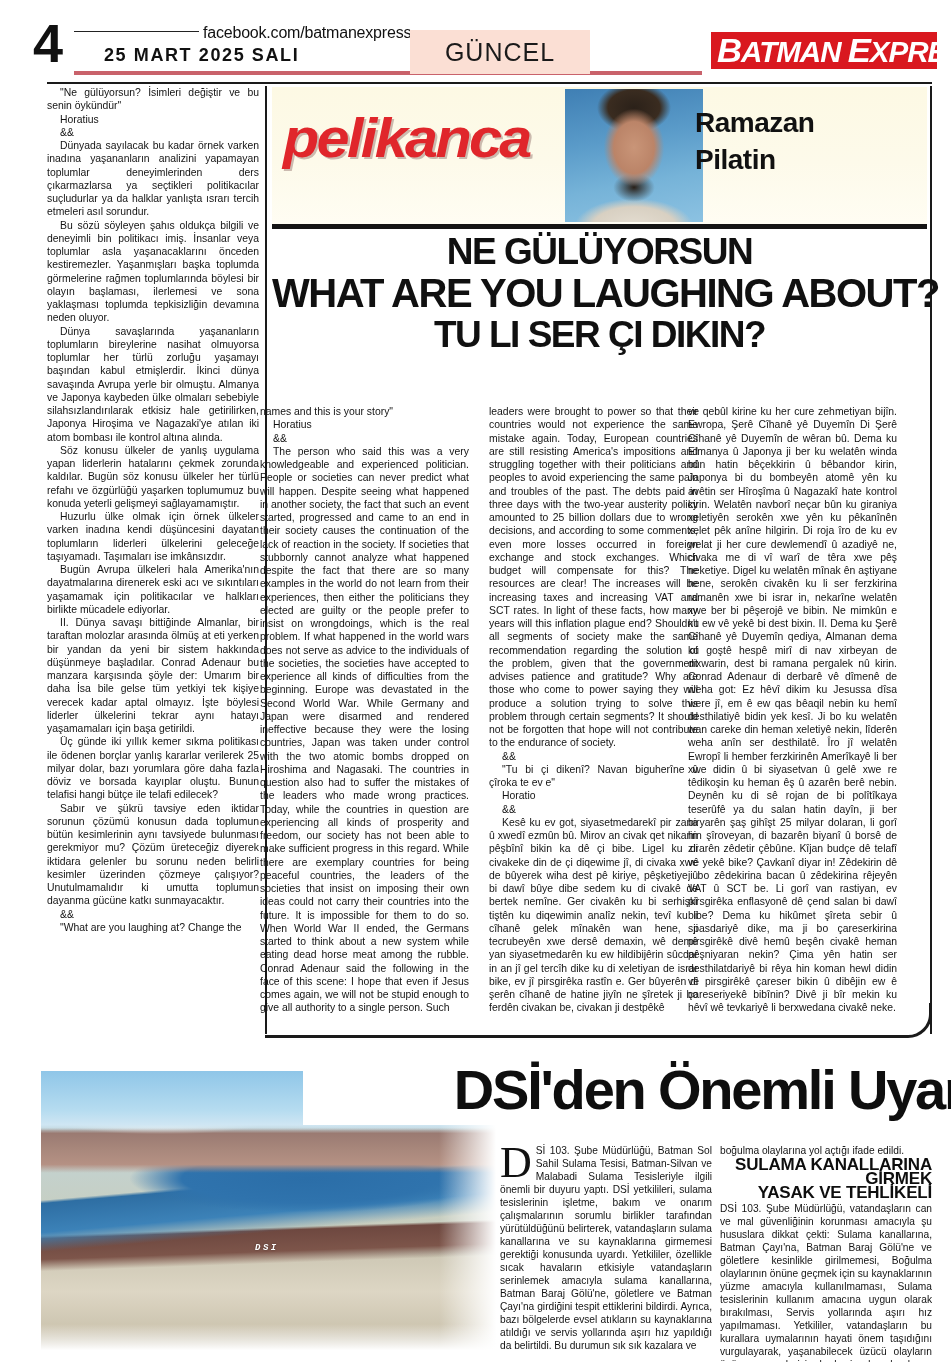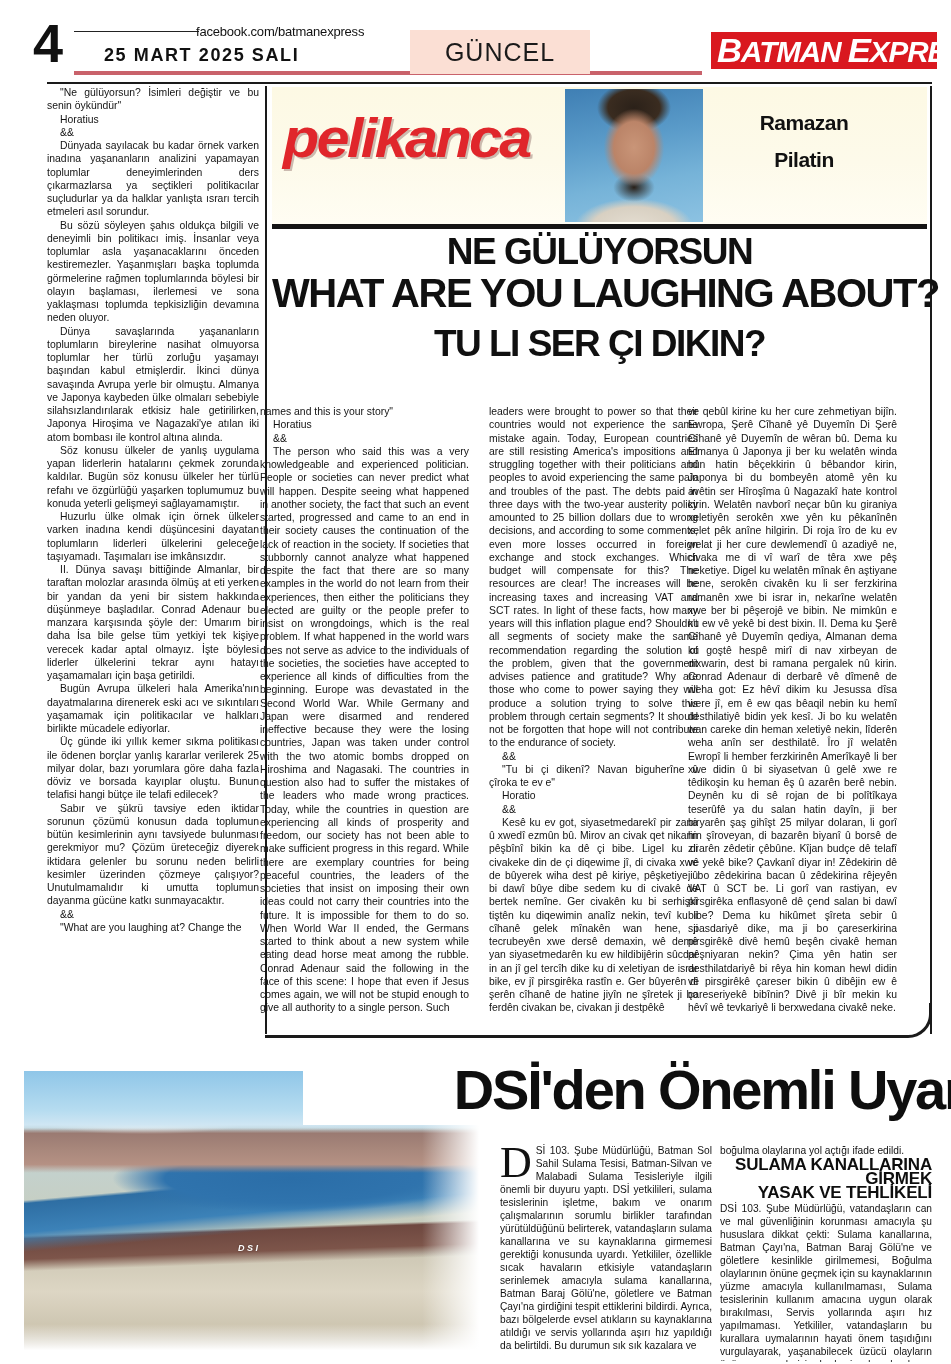--- a/index.html
+++ b/index.html
@@ -33,22 +33,22 @@
     letter-spacing: -2px;
   }
   .fb-rule {
     position: absolute;
     left: 74px; top: 31px;
     width: 125px; height: 0;
     border-top: 1.5px solid #222;
   }
   .fb-url {
     position: absolute;
-    left: 196px; top: 24px;
-    font-size: 13px;
+    left: 203px; top: 24px;
+    font-size: 16px;
     letter-spacing: -0.2px;
     color: #111;
     white-space: nowrap;
   }
   .issue-date {
     position: absolute;
     left: 104px; top: 45px;
     font-size: 18px;
     font-weight: bold;
     letter-spacing: 1.6px;
@@ -156,22 +156,22 @@
       radial-gradient(ellipse 50px 34px at 50% 14%, #2b2119 0%, #3a2c20 52%, rgba(58,44,32,0) 74%),
       radial-gradient(ellipse 26px 18px at 50% 74%, #2a2018 0%, rgba(42,32,24,0) 80%),
       radial-gradient(ellipse 70px 34px at 50% 104%, #e5ded2 0%, #d8d0c2 60%, rgba(216,208,194,0) 85%),
       linear-gradient(170deg, #3f7fb4 0%, #5a9bc9 38%, #76b3d8 68%, #8cc2e2 100%);
     overflow: hidden;
   }
   .byline {
     position: absolute;
     right: 14px; top: 17px;
     width: 218px;
-    text-align: center;
-    font-size: 21px;
+    text-align: left;
+    font-size: 28px;
     font-weight: bold;
     line-height: 37px;
     color: #111;
     letter-spacing: -0.5px;
   }
   #banner-underline {
     position: absolute;
     left: 272px; top: 142px;
     width: 655px; height: 5px;
     background: #141414;
@@ -186,21 +186,21 @@
     color: #101010;
   }
   .hl {
     font-weight: bold;
     letter-spacing: -1.5px;
     line-height: 0.98;
     transform: scaleX(1.0);
     white-space: nowrap;
   }
   .hl-1 { font-size: 37px; margin-bottom: 4px; }
-  .hl-2 { font-size: 40px; margin-bottom: 13px; }
+  .hl-2 { font-size: 40px; margin-bottom: 4px; }
   .hl-3 { font-size: 37px; }
 
   
   .col-3, .col-4, .col-5 {
     position: absolute;
     top: 323px;
     width: 209px;
     height: 629px;
     overflow: hidden;
     font-size: 10.4px;
@@ -240,37 +240,38 @@
   }
 
   
   #dsi {
     position: absolute;
     left: 0; top: 1063px;
     width: 951px; height: 301px;
   }
   #dsi-photo {
     position: absolute;
-    left: 24px; top: 8px;
+    left: 41px; top: 8px;
     width: 460px; height: 283px;
     background:
       linear-gradient(180deg, #8fc6e8 0%, #b6dcf0 14%, #cfe6f3 19%, rgba(207,230,243,0) 21%),
       radial-gradient(ellipse 160px 22px at 26% 17%, #ffffff 0%, rgba(255,255,255,0) 70%),
       radial-gradient(ellipse 120px 16px at 62% 16%, #ffffff 0%, rgba(255,255,255,0) 70%),
       linear-gradient(180deg, rgba(0,0,0,0) 20%, #9a7a72 22%, #a9887c 28%, #b59184 33%, rgba(181,145,132,0) 36%),
       radial-gradient(ellipse 210px 40px at 58% 38%, #2b6ea8 0%, #2f73ad 60%, rgba(47,115,173,0) 85%),
       linear-gradient(175deg, rgba(0,0,0,0) 40%, #2e6ea3 41%, #3c82b8 50%, rgba(60,130,184,0) 56%),
       linear-gradient(178deg, rgba(0,0,0,0) 55%, #6e4840 56%, #7d554a 63%, rgba(125,85,74,0) 67%),
       linear-gradient(180deg, rgba(0,0,0,0) 64%, #cfc9b6 66%, #ddd6c4 78%, #cbc3ae 92%, #bdb6a2 100%),
       radial-gradient(ellipse 42px 60px at 22% 86%, #3f6f44 0%, rgba(63,111,68,0) 72%),
       radial-gradient(ellipse 50px 20px at 44% 92%, #1d3f66 0%, rgba(29,63,102,0) 75%),
       radial-gradient(ellipse 30px 14px at 62% 82%, #1c8b9a 0%, rgba(28,139,154,0) 78%),
       radial-gradient(ellipse 60px 26px at 84% 72%, #6e8a4b 0%, rgba(110,138,75,0) 78%),
       linear-gradient(180deg, #bcd9ea 0%, #c8cdbd 55%, #cdc6b2 100%);
     overflow: hidden;
+    font-family: Liberation Mono, monospace;
   }
   #dsi-photo .dam-label {
     position: absolute;
     left: 214px; top: 172px;
     font-size: 9px;
     font-weight: bold;
     letter-spacing: 2.5px;
     color: #ffffff;
     font-style: italic;
     text-shadow: 0 0 2px rgba(0,0,0,0.4);
@@ -367,22 +368,22 @@
 
   <div class="col-turkish">
     <p class="ind">"Ne gülüyorsun? İsimleri değiştir ve bu senin öykündür"</p>
     <p class="ind">Horatius</p>
     <p class="ind">&amp;&amp;</p>
     <p class="ind">Dünyada sayılacak bu kadar örnek varken inadına yaşananların analizini yapamayan toplumlar deneyimlerinden ders çıkarmazlarsa ya seçtikleri politikacılar suçludurlar ya da halklar yanlışta ısrarı tercih etmeleri asıl sorundur.</p>
     <p class="ind">Bu sözü söyleyen şahıs oldukça bilgili ve deneyimli bin politikacı imiş. İnsanlar veya toplumlar asla yaşanacaklarını önceden kestiremezler. Yaşanmışları başka toplumda görmelerine rağmen toplumlarında böylesi bir olayın başlaması, ilerlemesi ve sona yaklaşması toplumda tepkisizliğin devamına neden oluyor.</p>
     <p class="ind">Dünya savaşlarında yaşananların toplumların bireylerine nasihat olmuyorsa toplumlar her türlü zorluğu yaşamayı başından kabul etmişlerdir. İkinci dünya savaşında Avrupa yerle bir olmuştu. Almanya ve Japonya kaybeden ülke olmaları sebebiyle silahsızlandırılarak etkisiz hale getirilirken, Japonya Hiroşima ve Nagazaki'ye atılan iki atom bombası ile kontrol altına alında.</p>
     <p class="ind">Söz konusu ülkeler de yanlış uygulama yapan liderlerin hatalarını çekmek zorunda kaldılar. Bugün söz konusu ülkeler her türlü refahı ve özgürlüğü yaşarken toplumumuz bu konuda yeterli gelişmeyi sağlayamamıştır.</p>
     <p class="ind">Huzurlu ülke olmak için örnek ülkeler varken inadına kendi düşüncesini dayatan toplumların liderleri ülkelerini geleceğe taşıyamadı. Taşımaları ise imkânsızdır.</p>
+    <p class="ind">Bugün Avrupa ülkeleri hala Amerika'nın dayatmalarına direnerek eski acı ve sıkıntıları yaşamamak için politikacılar ve halkları birlikte mücadele ediyorlar.</p>
     <p class="ind">II. Dünya savaşı bittiğinde Almanlar, bir taraftan molozlar arasında ölmüş at eti yerken bir yandan da yeni bir sistem hakkında düşünmeye başladılar. Conrad Adenaur bu manzara karşısında şöyle der: Umarım bir daha İsa bile gelse tüm yetkiyi tek kişiye verecek kadar aptal olmayız. İşte böylesi liderler ülkelerini tekrar aynı hatayı yaşamamaları için başa getirildi.</p>
-    <p class="ind">Bugün Avrupa ülkeleri hala Amerika'nın dayatmalarına direnerek eski acı ve sıkıntıları yaşamamak için politikacılar ve halkları birlikte mücadele ediyorlar.</p>
     <p class="ind">Üç günde iki yıllık kemer sıkma politikası ile ödenen borçlar yanlış kararlar verilerek 25 milyar dolar, bazı yorumlara göre daha fazla döviz ve borsada kayıplar oluştu. Bunun telafisi hangi bütçe ile telafi edilecek?</p>
     <p class="ind">Sabır ve şükrü tavsiye eden iktidar sorunun çözümü konusun dada toplumun bütün kesimlerinin aynı tavsiyede bulunması gerekmiyor mu? Çözüm üreteceğiz diyerek iktidara gelenler bu sorunu neden belirli kesimler üzerinden çözmeye çalışıyor? Unutulmamalıdır ki umutta toplumun dayanma gücüne katkı sunmayacaktır.</p>
     <p class="ind">&amp;&amp;</p>
     <p class="ind">"What are you laughing at? Change the</p>
   </div>
 
   <div id="banner">
     <div class="pelikanca">pelikanca</div>
     <div class="author-photo"></div>
     <div class="byline">

